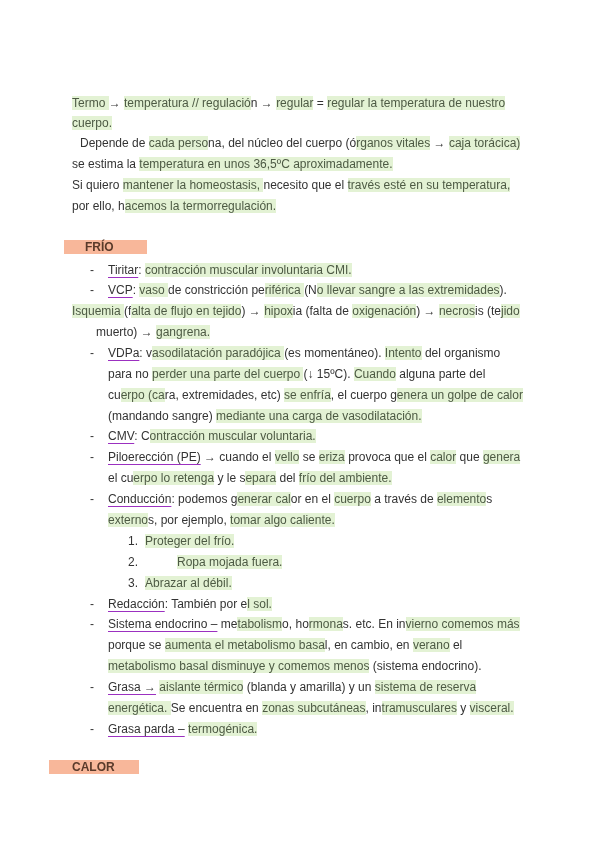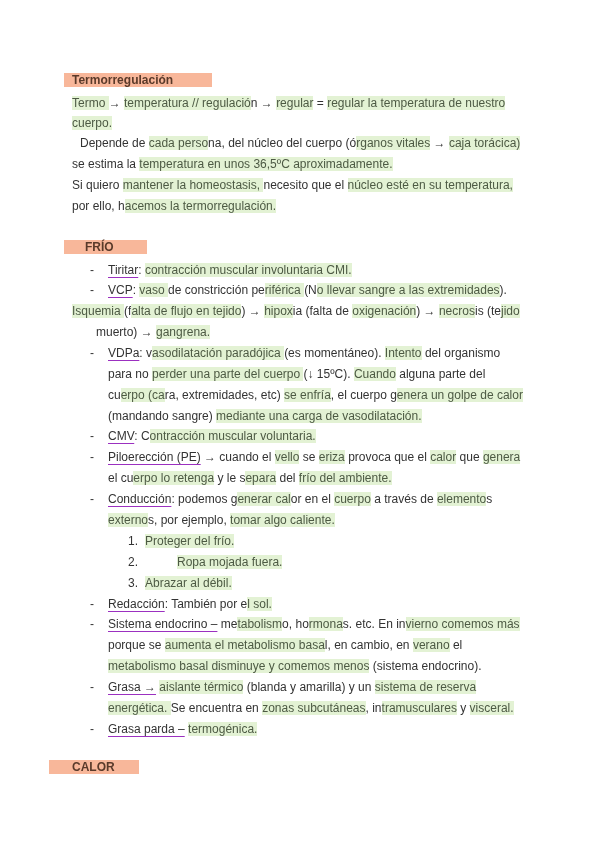--- a/index.html
+++ b/index.html
@@ -11,29 +11,28 @@
              color:#5a3a2a; background:#f8b79a; }
   .hl { background:#e3f2d4; color:#4d5a44; }
   .ul { text-decoration:underline; text-decoration-color:#9b30c0; text-decoration-thickness:1px; text-underline-offset:3px; }
   .bullet { position:absolute; line-height:16px; }
   .num { position:absolute; line-height:16px; }
 </style>
 </head>
 <body>
 
 <div class="page">
-  <div class="heading" style="left:64px;top:73px;width:140px;padding-left:8px;">Termorregulación</div>
   <div class="heading" style="left:64px;top:240px;width:62px;padding-left:21px;">FRÍO</div>
   <div class="heading" style="left:49px;top:760px;width:67px;padding-left:23px;">CALOR</div>
   <div id="content">
       <div class="line" style="left: 72px; top: 95px;"><span class="hl">Termo </span><span>→ </span><span class="hl">temperatura // </span><span class="hl">regulació</span><span>n → </span><span class="hl">regular</span><span> = </span><span class="hl">regular la temperatura de nuestro</span></div>
       <div class="line" style="left: 72px; top: 115px;"><span class="hl">cuerpo.   </span></div>
       <div class="line" style="left: 80px; top: 135px;"><span>Depende de </span><span class="hl">cada perso</span><span>na, del núcleo del cuerpo (ó</span><span class="hl">rganos vitales</span><span> → </span><span class="hl">caja torácica)</span></div>
       <div class="line" style="left: 72px; top: 156px;"><span>se estima la </span><span class="hl">temperatura en unos 36,5ºC aproximadamente.</span></div>
-      <div class="line" style="left: 72px; top: 177px;"><span>Si quiero </span><span class="hl">mantener la homeostasis, </span><span>necesito que el </span><span class="hl">núcleo esté en su temperatura,</span></div>
+      <div class="line" style="left: 72px; top: 177px;"><span>Si quiero </span><span class="hl">mantener la homeostasis, </span><span>necesito que el </span><span class="hl">través esté en su temperatura,</span></div>
       <div class="line" style="left: 72px; top: 198px;"><span>por ello, h</span><span class="hl">acemos la termorregulación.    </span></div>
       <div class="line" style="left: 108px; top: 262px;"><span class="ul">Tiritar</span><span>: </span><span class="hl">contracción muscular involuntaria CMI.</span></div>
       <div class="line" style="left: 108px; top: 282px;"><span class="ul">VCP</span><span>: </span><span class="hl">vaso </span><span>de constricción pe</span><span class="hl">riférica </span><span>(N</span><span class="hl">o llevar </span><span class="hl">sangre a las </span><span class="hl">extremidades</span><span>).</span></div>
       <div class="line" style="left: 72px; top: 303px;"><span class="hl">Isquemia </span><span>(f</span><span class="hl">alta de flujo en tejido</span><span>) → </span><span class="hl">hipox</span><span>ia (falta de </span><span class="hl">oxigenación</span><span>) → </span><span class="hl">necros</span><span>is (te</span><span class="hl">jido</span></div>
       <div class="line" style="left: 72px; top: 324px; padding-left: 24px;"><span>muerto) → </span><span class="hl">gangrena.    </span></div>
       <div class="line" style="left: 108px; top: 345px;"><span class="ul">VDPa</span><span>: v</span><span class="hl">asodilatación paradójica </span><span>(es momentáneo). </span><span class="hl">Intento</span><span> del organismo</span></div>
       <div class="line" style="left: 108px; top: 366px;"><span>para no </span><span class="hl">perder una parte del cuerpo </span><span>(↓ 15ºC). </span><span class="hl">Cuando</span><span> alguna parte del</span></div>
       <div class="line" style="left: 108px; top: 387px;"><span>cu</span><span class="hl">erpo (ca</span><span>ra, extremidades, etc) </span><span class="hl">se enfría</span><span>, el cuerpo g</span><span class="hl">enera un golpe de calor</span></div>
       <div class="line" style="left: 108px; top: 408px;"><span>(mandando sangre) </span><span class="hl">mediante una carga de vasodilatación.  </span></div>
       <div class="line" style="left: 108px; top: 428px;"><span class="ul">CMV</span><span>: C</span><span class="hl">ontracción muscular voluntaria.</span></div>

